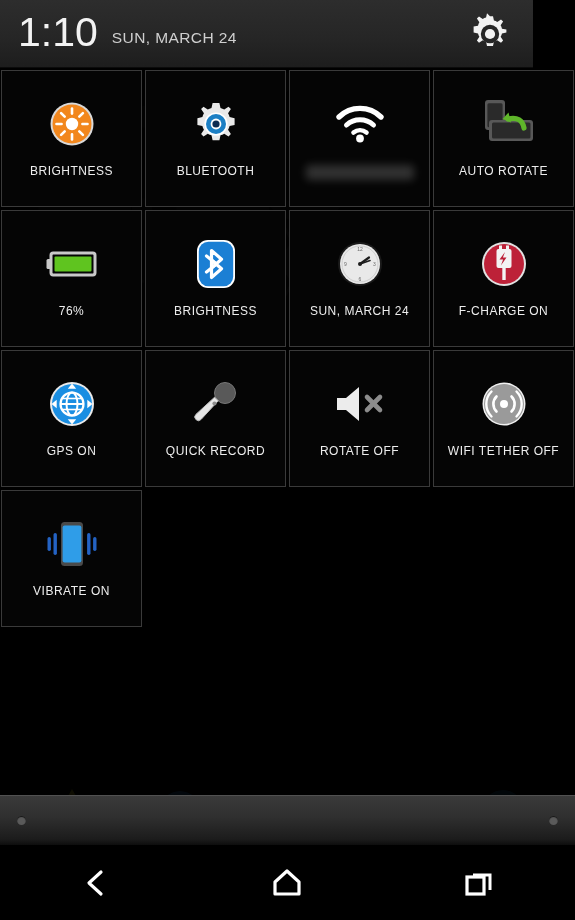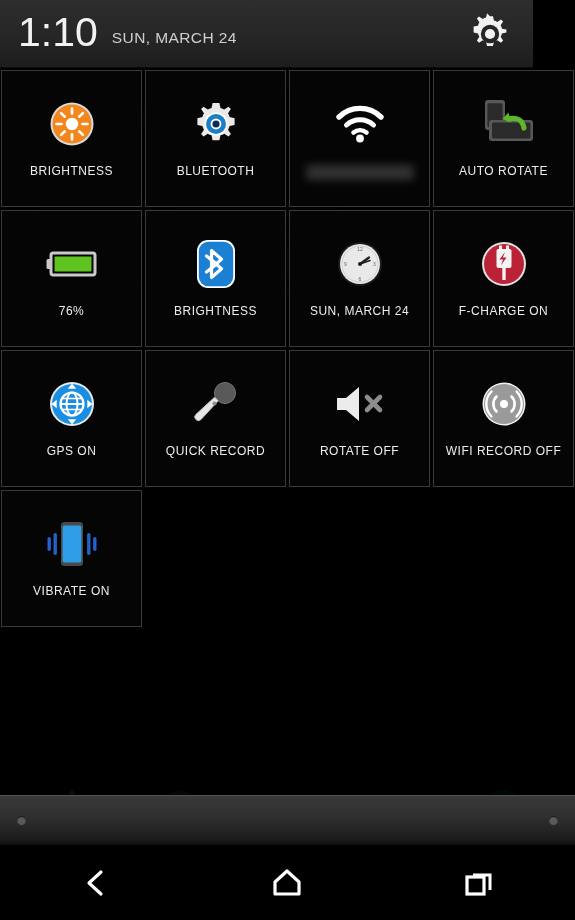--- a/index.html
+++ b/index.html
@@ -467,21 +467,21 @@
         <svg width="46" height="46" viewBox="0 0 46 46">
           <circle cx="23" cy="23" r="21.5" fill="#f0f0f0"></circle>
           <circle cx="23" cy="23" r="20" fill="#9a9a9a"></circle>
           <circle cx="23" cy="23" r="4.0" fill="#ffffff"></circle>
           <path d="M15.5 15.5 a10.6 10.6 0 0 0 0 15" fill="none" stroke="#ffffff" stroke-width="2.6" stroke-linecap="round"></path>
           <path d="M30.5 15.5 a10.6 10.6 0 0 1 0 15" fill="none" stroke="#ffffff" stroke-width="2.6" stroke-linecap="round"></path>
           <path d="M10.5 10.5 a17.6 17.6 0 0 0 0 25" fill="none" stroke="#ffffff" stroke-width="2.4" stroke-linecap="round"></path>
           <path d="M35.5 10.5 a17.6 17.6 0 0 1 0 25" fill="none" stroke="#ffffff" stroke-width="2.4" stroke-linecap="round"></path>
         </svg>
       </div>
-      <div class="tile-label">WIFI RECORD OFF</div>
+      <div class="tile-label">WIFI TETHER OFF</div>
     </div>
 
     <div class="tile">
       <div class="tile-icon">
         <svg width="56" height="50" viewBox="0 0 56 50">
           <rect x="17" y="3" width="22" height="44" rx="3.5" fill="#4a4a4a"></rect>
           <rect x="18.6" y="6.5" width="18.8" height="37" rx="2" fill="#2f9de8"></rect>
           <g fill="#2463c4">
             <rect x="9.5" y="14" width="3.4" height="22" rx="1.7"></rect>
             <rect x="3.5" y="18" width="3.4" height="14" rx="1.7"></rect>

